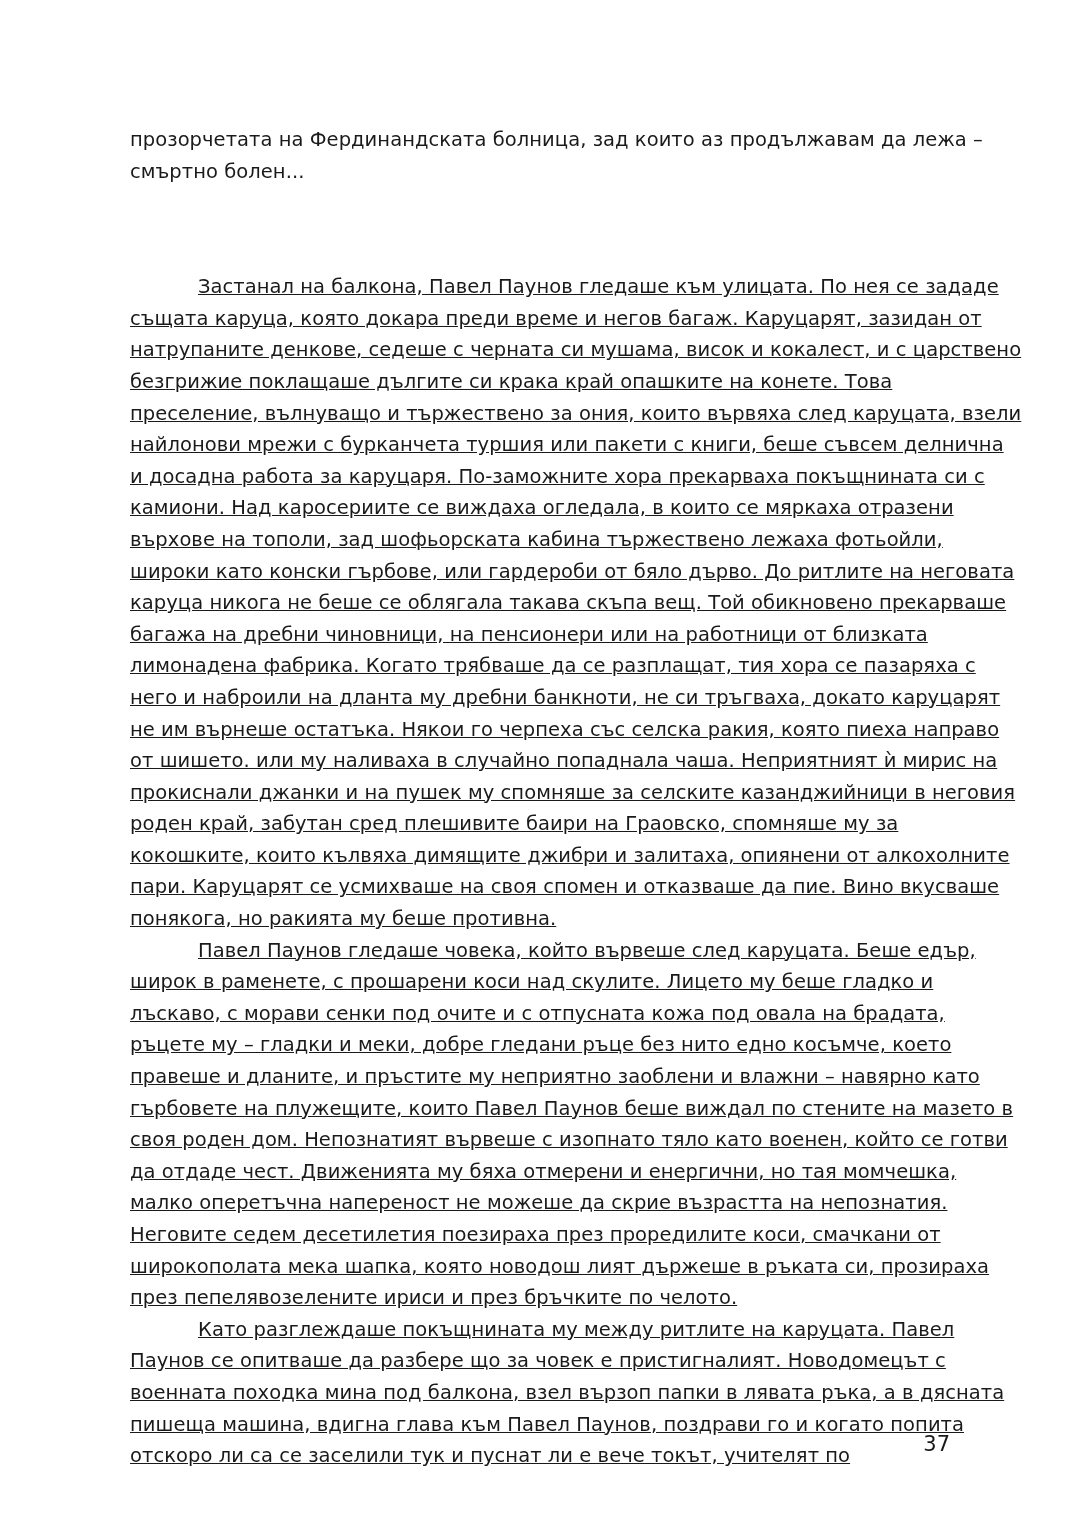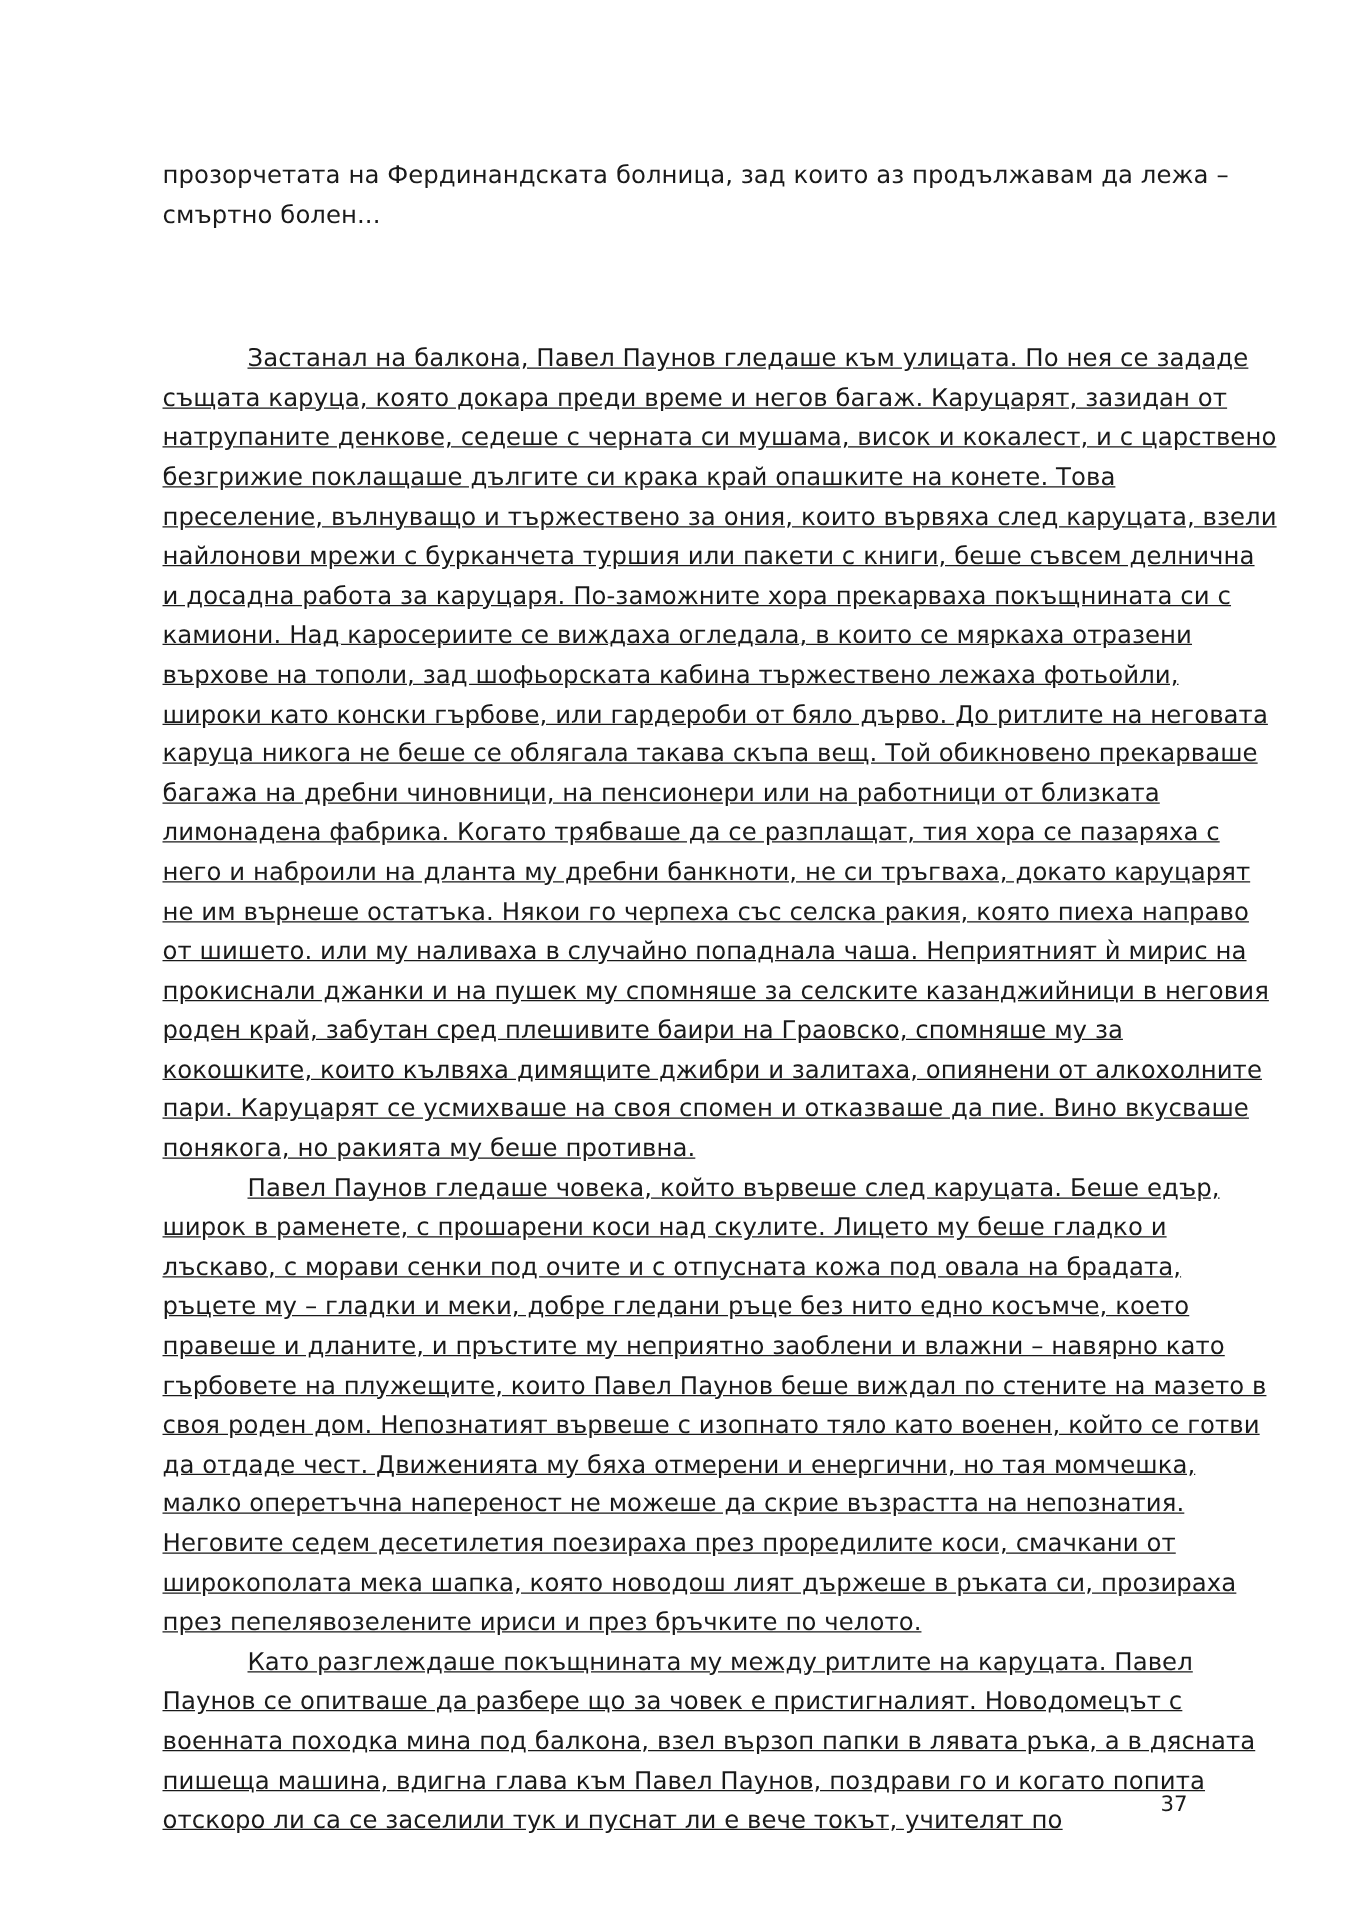--- a/index.html
+++ b/index.html
@@ -35,21 +35,21 @@
     text-indent: 68px;
     text-decoration: underline;
   }
   .gap {
     height: 84px;
   }
   .page-number {
     position: absolute;
     right: 130px;
     bottom: 73px;
-    font-size: 17px;
+    font-size: 21px;
     line-height: 20px;
     color: #1a1a1a;
   }
 </style>
 </head>
 <body>
 
 <div class="page">
   <div class="body-text">
     <p class="para">прозорчетата на Фердинандската болница, зад които аз продължавам да лежа – смъртно болен...</p>

